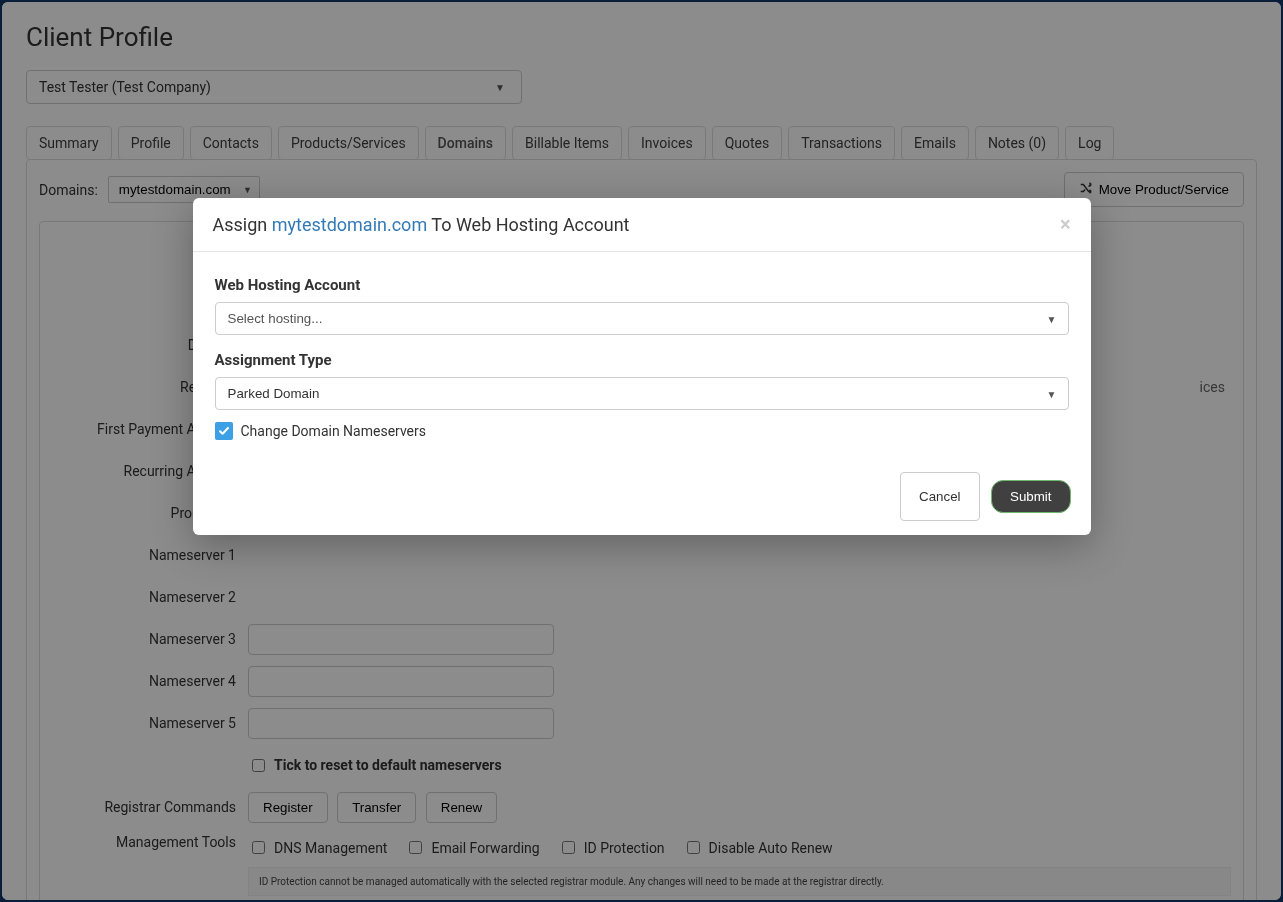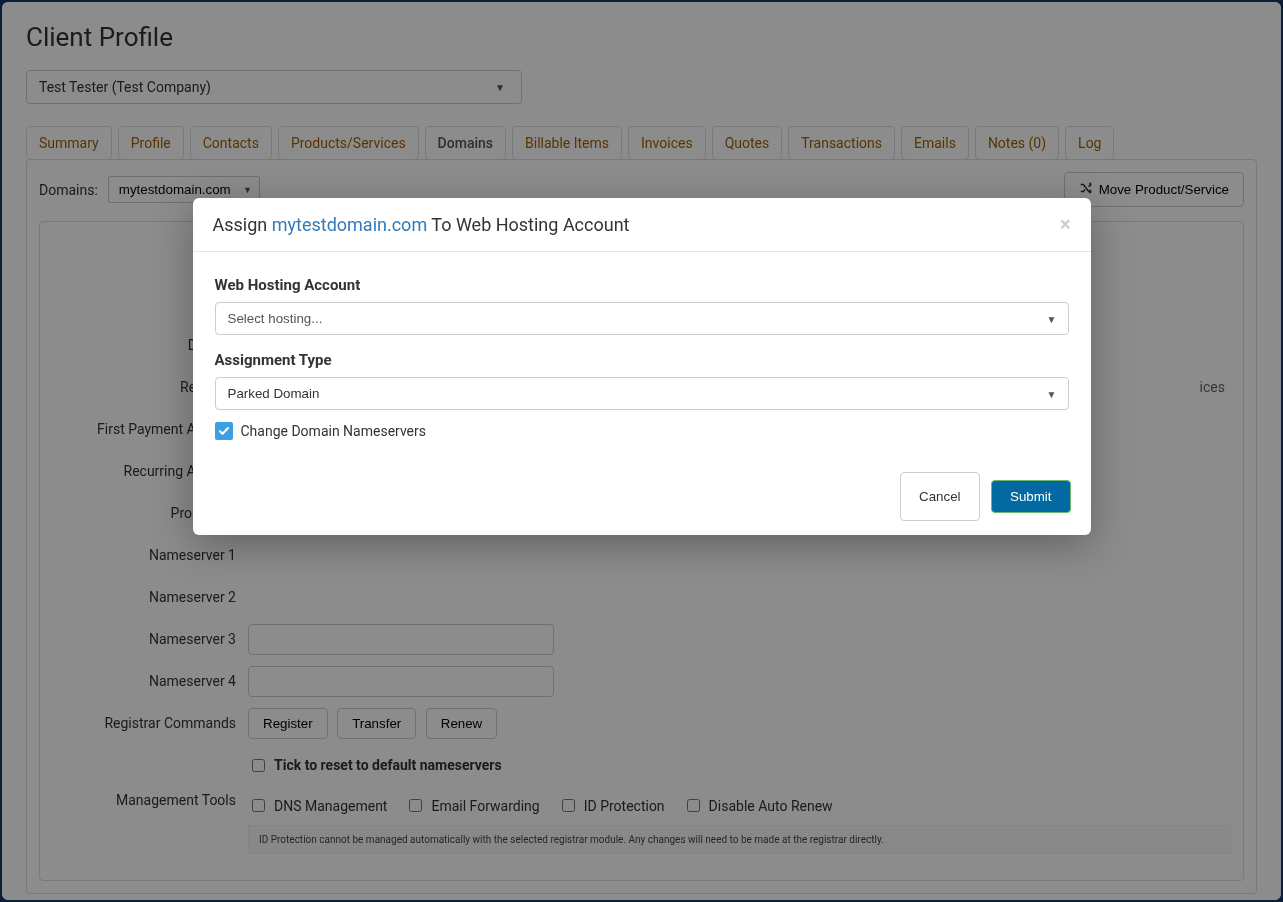--- a/index.html
+++ b/index.html
@@ -3,21 +3,21 @@
 <meta charset="utf-8">
 <style>
   * { box-sizing: border-box; }
   html, body { margin:0; padding:0; height:100%; font-family: -apple-system, BlinkMacSystemFont, "Segoe UI", Roboto, "Helvetica Neue", Arial, sans-serif; font-size:14px; color:#333; background:#0a1e3a; }
   .viewport { width:1283px; height:902px; background:#fff; position:relative; overflow:hidden; border-radius:8px; border:2px solid #0a1e3a;}
   .page { padding: 20px 24px; }
   h1.page-title { font-size:26px; font-weight:400; color:#333; margin:0 0 18px 0; }
   .client-select { display:inline-block; width:496px; border:1px solid #ccc; border-radius:4px; padding:8px 12px; background:#fff; position:relative; color:#333; cursor:pointer;}
   .client-select::after { content:"▼"; font-size:10px; position:absolute; right:16px; top:50%; transform:translateY(-50%); color:#555;}
   .tabs { margin-top:22px; display:flex; gap:6px; }
-  .tab { border:1px solid #ddd; border-radius:4px; background:#fff; padding:8px 12px; color:#a16207; cursor:pointer; font-size:14px; }
+  .tab { border:1px solid #ddd; border-radius:4px; background:#fff; padding:8px 12px; color:#404040; cursor:pointer; font-size:14px; }
   .tab.active { color:#555; background:#fff; font-weight:500; }
   .tab-content { border:1px solid #ddd; border-radius:4px; margin-top:-1px; padding:12px;}
   .domain-bar { display:flex; align-items:center; justify-content:space-between; }
   .domain-bar-left { display:flex; align-items:center; gap:10px;}
   .domain-select { border:1px solid #ccc; border-radius:2px; padding:5px 28px 5px 10px; background:#fff; appearance:none; -webkit-appearance:none; position:relative;}
   .domain-select-wrap { position:relative; display:inline-block;}
   .domain-select-wrap::after { content:"▼"; font-size:9px; color:#555; position:absolute; right:8px; top:50%; transform:translateY(-50%); pointer-events:none;}
   .move-btn { border:1px solid #ccc; background:#fff; border-radius:4px; padding:8px 14px; cursor:pointer; display:flex; align-items:center; gap:6px;}
   .form-panel { border:1px solid #ddd; border-radius:4px; margin-top:14px; padding:18px 12px 20px 12px;}
   .form-row { display:flex; align-items:center; min-height:42px; }
@@ -39,21 +39,21 @@
   .modal-body { padding:24px 22px 18px 22px;}
   .field-block { margin-bottom:16px;}
   .field-label { font-weight:700; font-size:15px; color:#333; margin-bottom:8px;}
   .modal-select { width:100%; border:1px solid #ccc; border-radius:4px; padding:8px 12px; appearance:none; -webkit-appearance:none; background:#fff; position:relative; color:#555;}
   .modal-select-wrap { position:relative; }
   .modal-select-wrap::after { content:"▼"; font-size:10px; color:#555; position:absolute; right:12px; top:50%; transform:translateY(-50%); pointer-events:none;}
   .chk-row { display:flex; align-items:center; gap:8px; margin-top:-4px;}
   .chk { width:18px; height:18px; background:#3ca0e7; border-radius:2px; position:relative; display:inline-flex; align-items:center; justify-content:center; cursor:pointer;}
   .chk svg { width:12px; height:12px; }
   .modal-footer { padding:14px 20px; text-align:right; }
-  .btn-success { background:#0369a1; border:1px solid #6fb86f; color:#fff; padding:8px 18px; border-radius:4px;}
+  .btn-success { background:#404040; border:1px solid #6fb86f; color:#fff; padding:8px 18px; border-radius:12px;}
   .btn-cancel { background:#fff; border:1px solid #ccc; color:#333; padding:16px 18px; border-radius:4px;}
   .shuffle-icon { width:14px; height:14px; }
 </style>
 </head>
 <body>
 
 <div class="viewport">
   <div class="page">
     <h1 class="page-title">Client Profile</h1>
 
@@ -128,33 +128,37 @@
           </div>
         <div class="form-row">
           <div class="form-label">Nameserver 3</div>
           <div class="form-input"><input type="text" style=""></div>
         </div>
         <div class="form-row">
           <div class="form-label">Nameserver 4</div>
           <div class="form-input"><input type="text" style=""></div>
         </div>
         <div class="form-row">
+          <div class="form-label">Nameserver 5</div>
+          <div class="form-input"><input type="text" style=""></div>
+        </div>
+        <div class="form-row">
+          <div class="form-label"></div>
+          <label style="display:flex;align-items:center;gap:6px;font-weight:700;">
+            <input type="checkbox" style="">
+            <span>Tick to reset to default nameservers</span>
+          </label>
+        </div>
+        <div class="form-row">
           <div class="form-label">Registrar Commands</div>
           <div>
             <button class="btn">Register</button>
             <button class="btn">Transfer</button>
             <button class="btn">Renew</button>
           </div>
-        </div>
-        <div class="form-row">
-          <div class="form-label"></div>
-          <label style="display:flex;align-items:center;gap:6px;font-weight:700;">
-            <input type="checkbox" style="">
-            <span>Tick to reset to default nameservers</span>
-          </label>
         </div>
         <div class="form-row" style="align-items:flex-start; padding-top:6px;">
           <div class="form-label">Management Tools</div>
           <div style="flex:1;">
             <div class="mgmt-row">
               <label>
                   <input type="checkbox" style="">
                   <span>DNS Management</span>
                 </label>
               <label>

